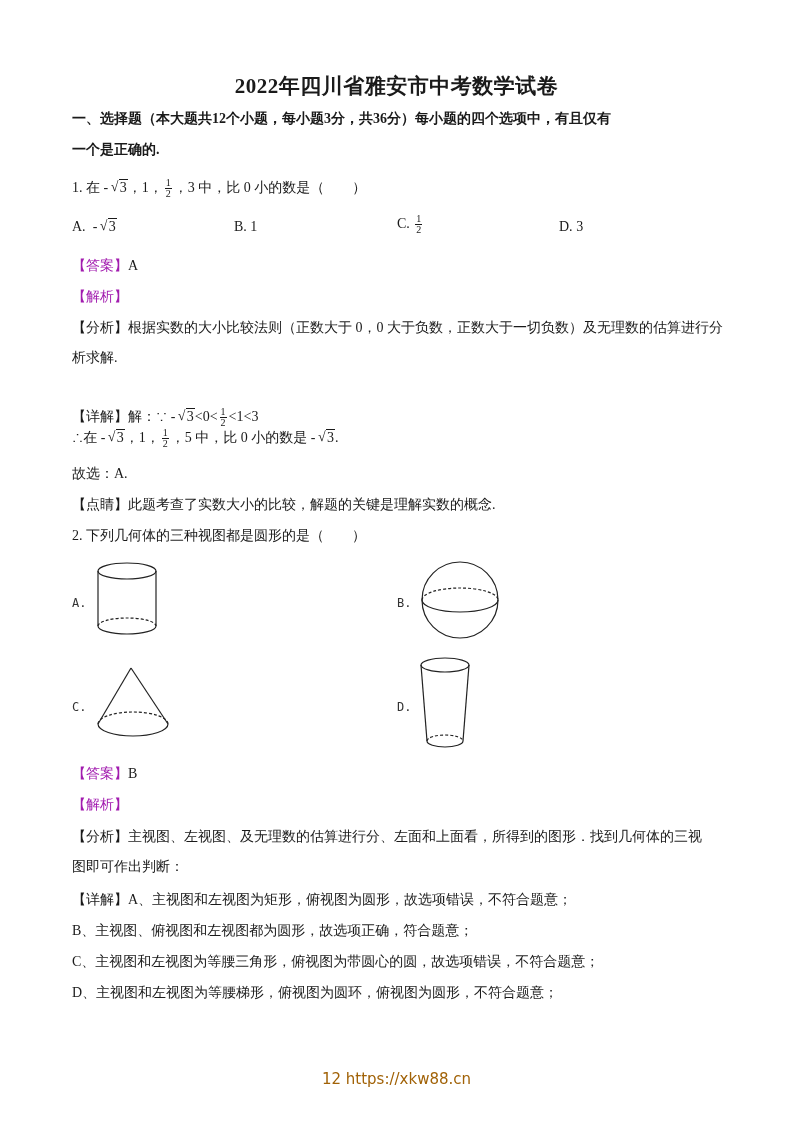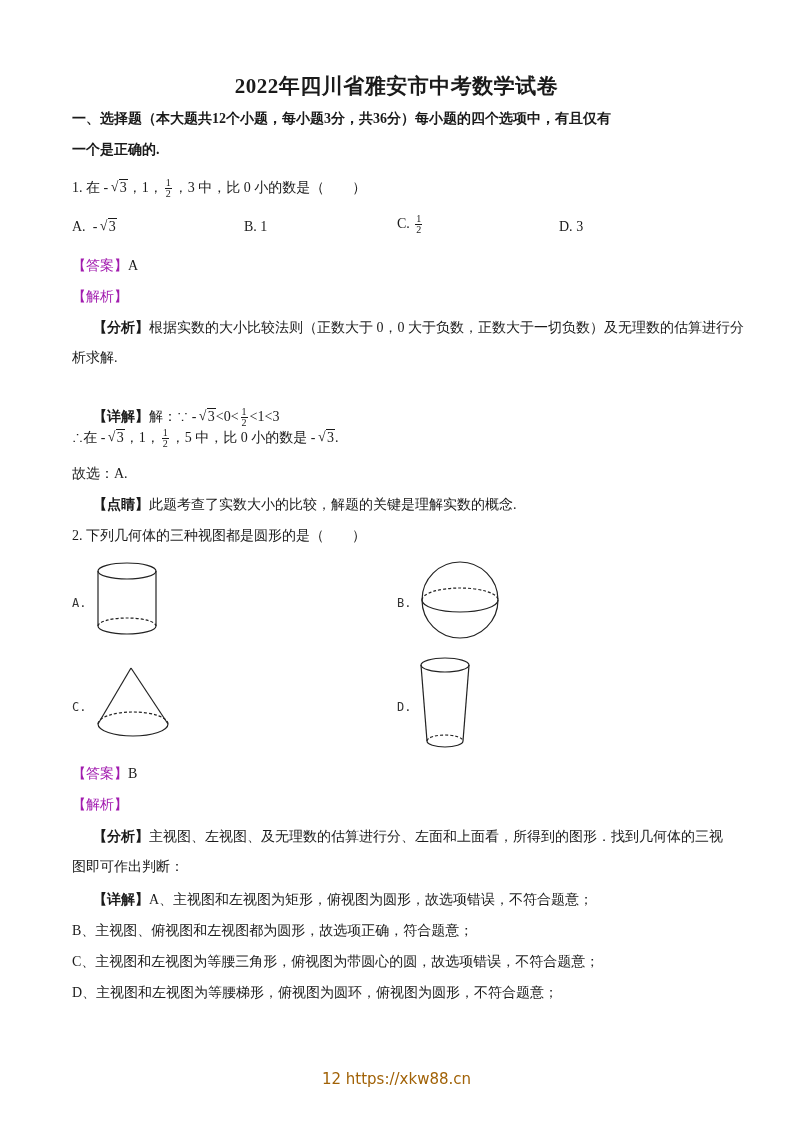--- a/index.html
+++ b/index.html
@@ -3,21 +3,21 @@
 <meta charset="utf-8">
 <style>
   html, body { margin: 0; padding: 0; background: #ffffff; }
   body { width: 793px; height: 1122px; position: relative; overflow: hidden;
          font-family: "Liberation Serif", "DejaVu Serif", serif; color: #1a1a1a; }
   .abs { position: absolute; white-space: nowrap; }
   .title { left: 0; width: 793px; top: 72px; text-align: center; font-size: 21px; font-weight: bold; letter-spacing: 0.5px; }
   .section { left: 72px; font-size: 14px; font-weight: bold; }
   .line { left: 72px; font-size: 14px; }
   .tag-blue { color: #a21caf; }
-  .tag-bold { font-weight: bold; margin-left: 21px; }
+  .tag-bold { font-weight: normal; }
   .frac { display: inline-block; vertical-align: middle; text-align: center; font-size: 10px; line-height: 10px; margin: 0 2px; }
   .frac .num { display: block; border-bottom: 1px solid #1a1a1a; padding: 0 1px; }
   .frac .den { display: block; padding: 0 1px; }
   .sqrt { display: inline-block; position: relative; padding-left: 7px; }
   .sqrt::before { content: "√"; position: absolute; left: -1px; top: -1px; font-size: 14px; }
   .sqrt .rad { border-top: 1px solid #1a1a1a; padding: 0 1px; }
   .opt { position: absolute; font-size: 14px; }
   .shape-label { position: absolute; font-family: "DejaVu Sans Mono", monospace; font-size: 12px; color: #333; }
   svg.fig { position: absolute; overflow: visible; }
   svg.fig * { fill: none; stroke: #222; stroke-width: 1.2; }
@@ -33,21 +33,21 @@
 <div class="abs section" style="top:141px">一个是正确的.</div>
 
 <div class="abs line" style="top:178px">
   <span>1.</span>
   <span>在 - </span><span class="sqrt"><span class="rad">3</span></span><span>，1，</span><span class="frac"><span class="num">1</span><span class="den">2</span></span><span>，3 中，比 0 小的数是（　　）</span>
 </div>
 
 <div class="opt" style="left:72px;top:219px">
   <span>A.</span>&nbsp;&nbsp;<span>- </span><span class="sqrt"><span class="rad">3</span></span>
 </div>
-<div class="opt" style="left:244px;top:219px">
+<div class="opt" style="left:234px;top:219px">
   <span>B.</span> <span>1</span>
 </div>
 <div class="opt" style="left:397px;top:214px">
   <span>C.</span>&nbsp;<span class="frac"><span class="num">1</span><span class="den">2</span></span>
 </div>
 <div class="opt" style="left:559px;top:219px">
   <span>D.</span> <span>3</span>
 </div>
 
 <div class="abs line" style="top:257px">

